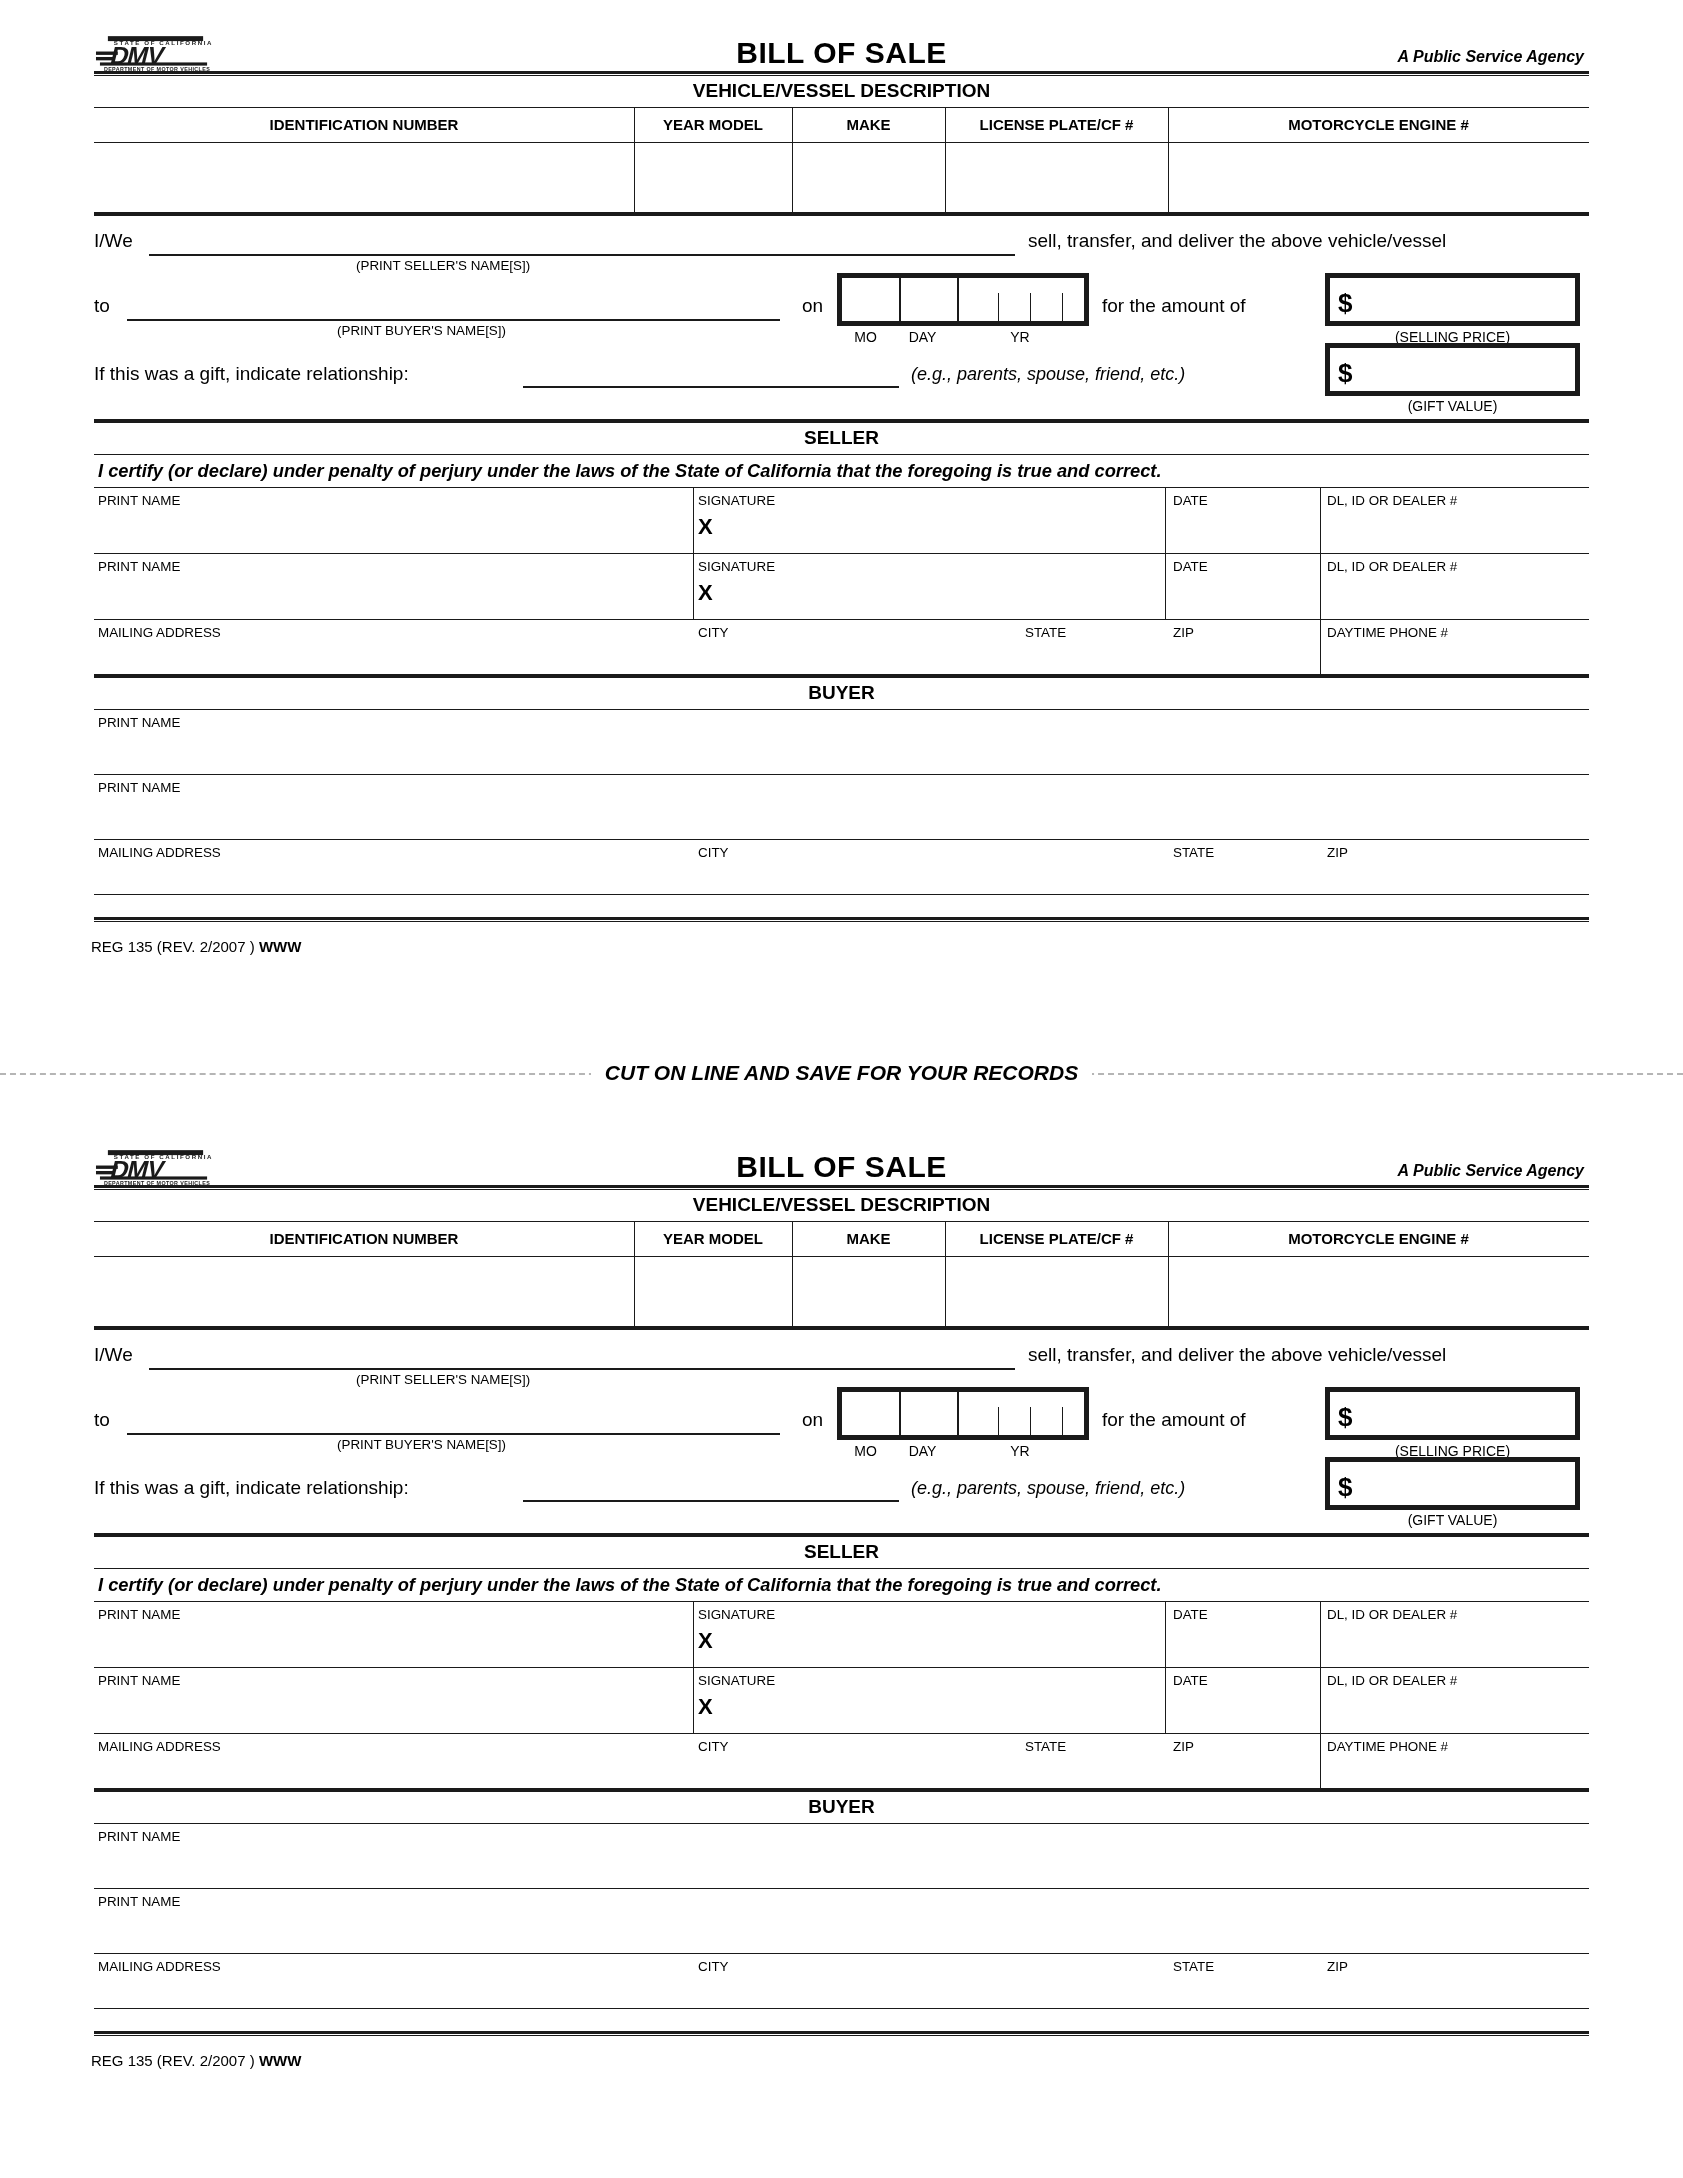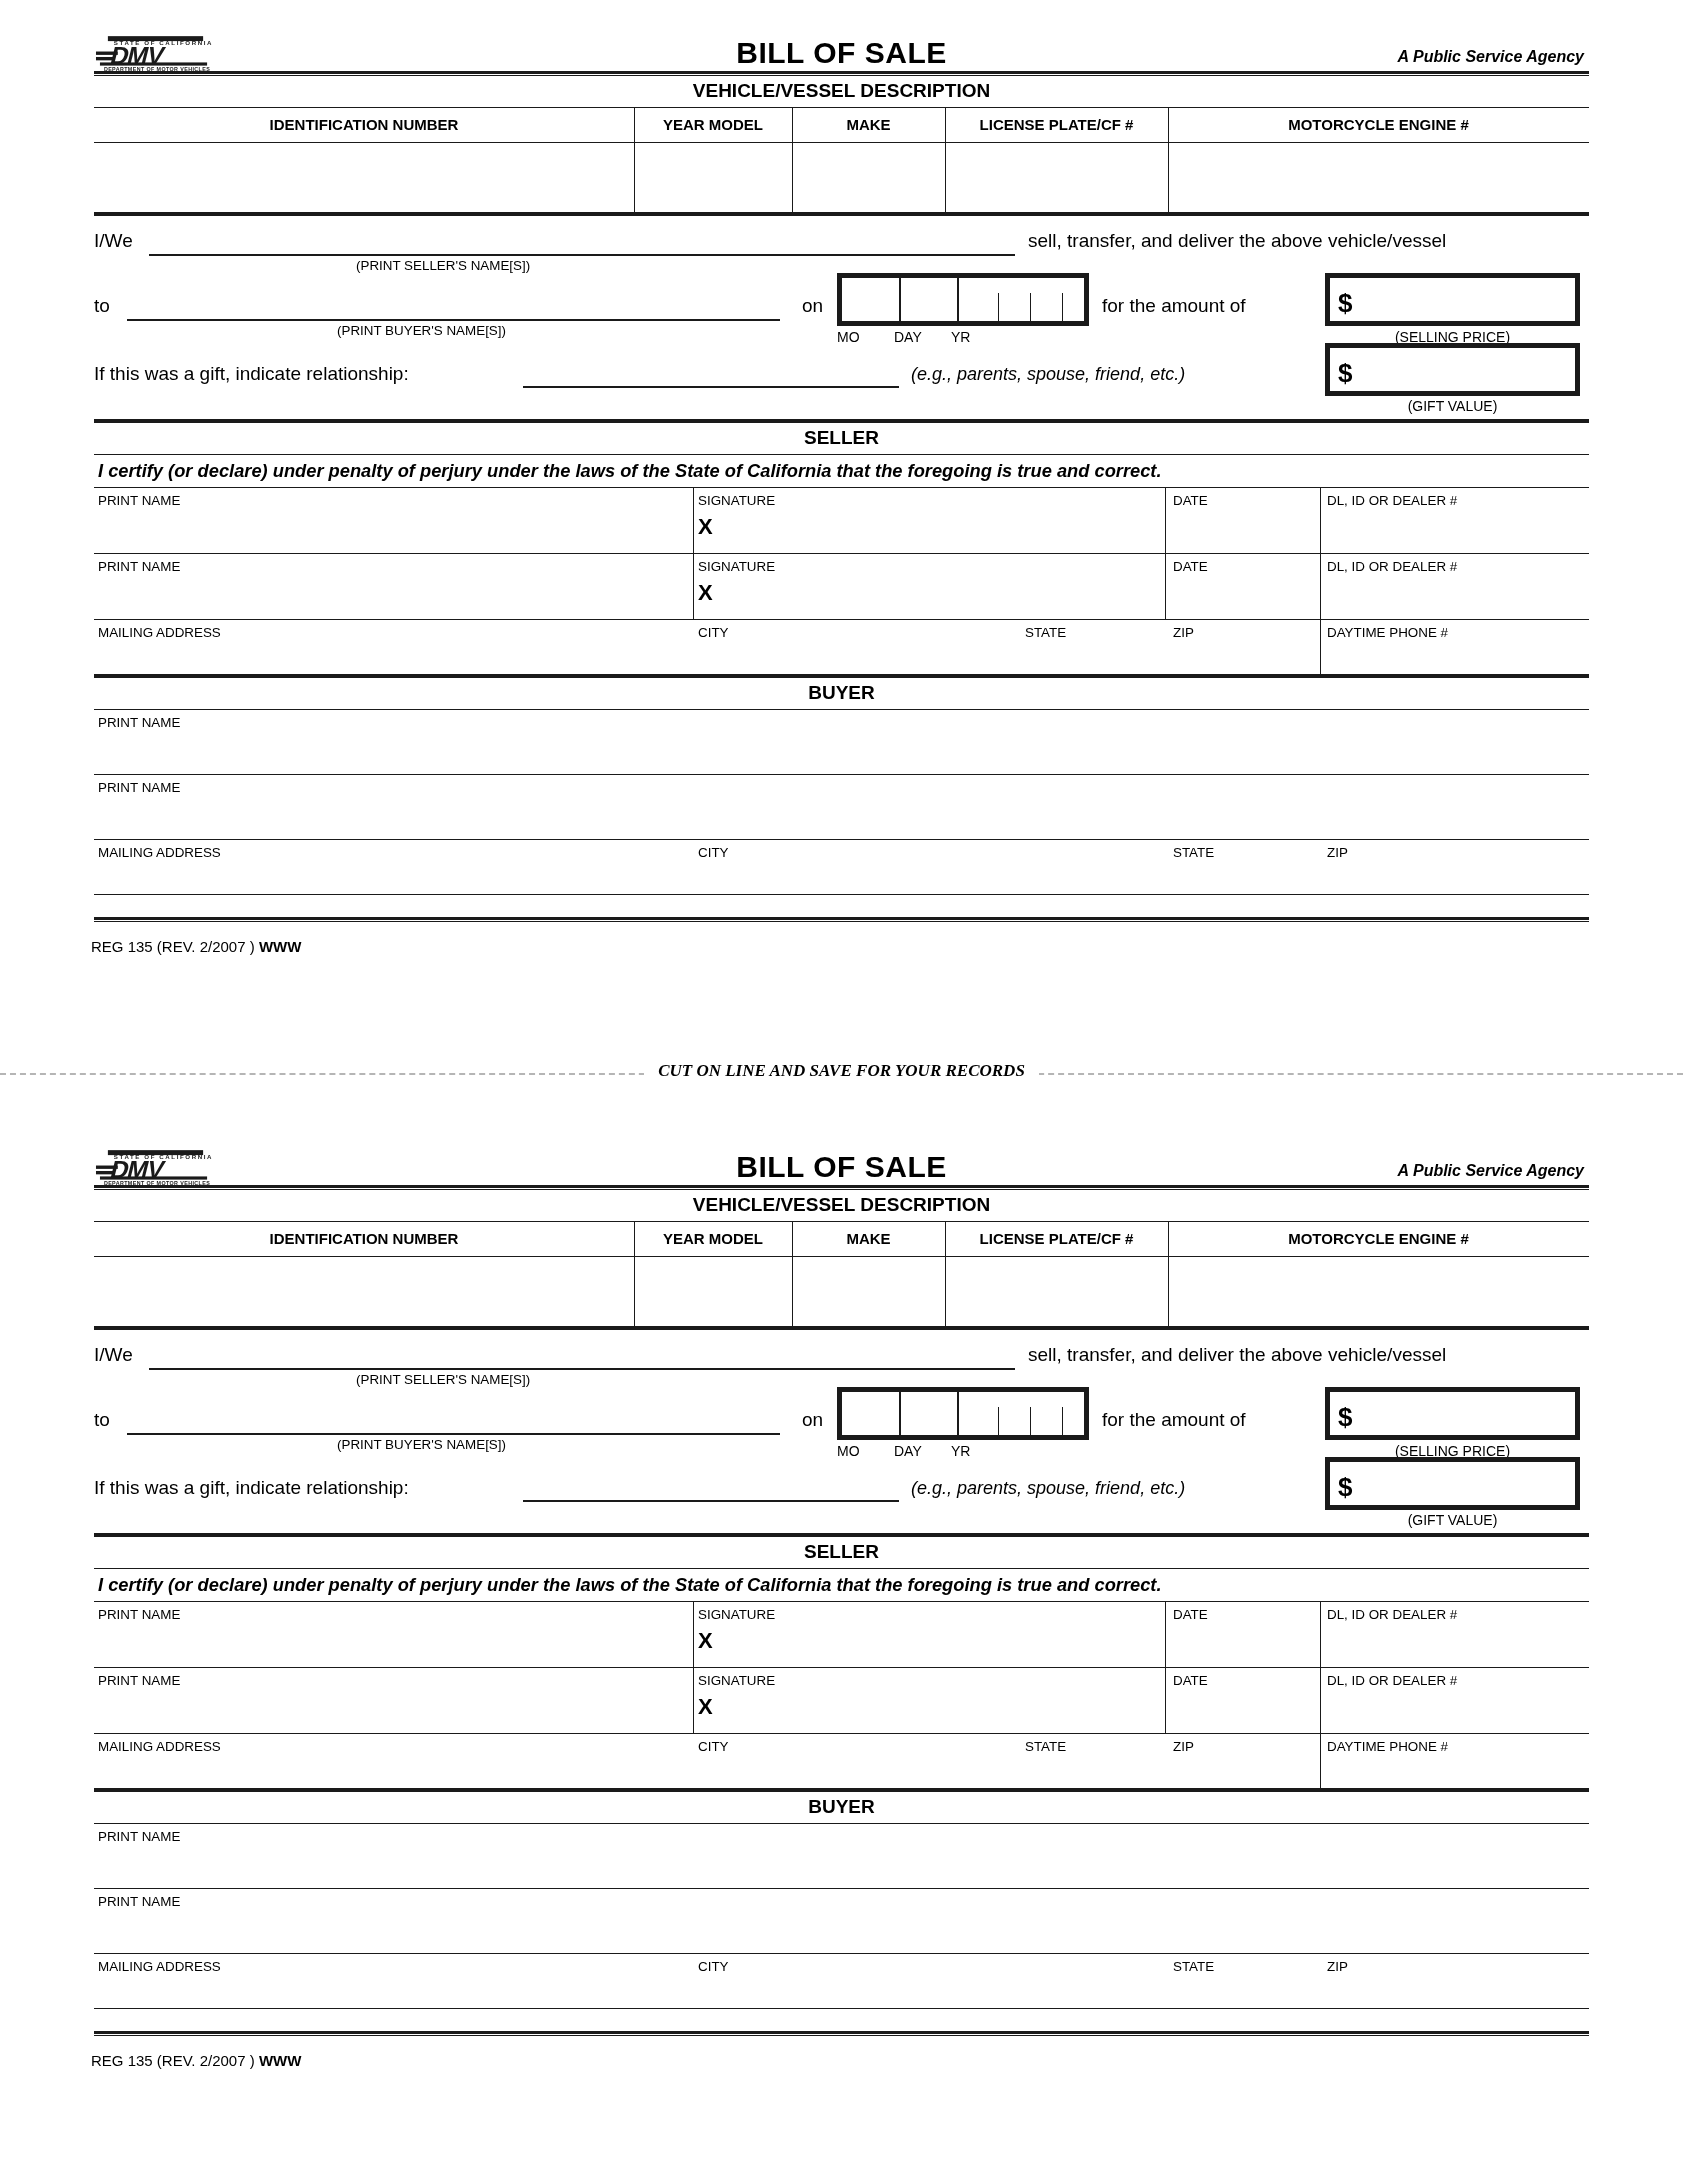--- a/index.html
+++ b/index.html
@@ -51,21 +51,21 @@
   .tx { position:absolute; font-size:19px; }
   .txs { position:absolute; font-size:13.4px; }
   .txi { position:absolute; font-size:18px; font-style:italic; }
   .uline { position:absolute; border-bottom:2px solid #1a1a1a; }
 
   .datebox {
     position:absolute; border:5px solid #1a1a1a; background:#fff;
   }
   .dsep { position:absolute; top:0; bottom:0; border-left:2px solid #1a1a1a; }
   .dtick { position:absolute; bottom:0; border-left:1.5px solid #1a1a1a; }
-  .dlbl { position:absolute; font-size:14px; text-align:left; }
+  .dlbl { position:absolute; font-size:14px; text-align:center; }
 
   .money {
     position:absolute; border:5px solid #1a1a1a; background:#fff;
   }
   .money .dol { position:absolute; left:8px; bottom:2px; font-size:26px; font-weight:bold; }
   .mlbl { position:absolute; font-size:14px; text-align:center; }
 
   
   .certify {
     font-size:18.3px; font-weight:bold; font-style:italic;
@@ -91,21 +91,21 @@
   .cutwrap { position:relative; height:59px; }
   .cutline {
     position:absolute; left:0; right:0; top:16px;
     border-top:2px dashed #b5b5b5;
   }
   .cuttext {
     position:absolute; left:0; right:0; top:4px; text-align:center;
   }
   .cuttext span {
     background:#fff; padding:0 14px;
-    font-size:17px; font-style:italic; font-weight:bold;font-family:Liberation Serif, serif;
+    font-size:21px; font-style:italic; font-weight:bold;
   }
 </style>
 </head>
 <body>
 
 <div class="page" id="copy1" style="top:0;">
 <div class="form">
 
   <div class="hdr">
     <div class="logo">

